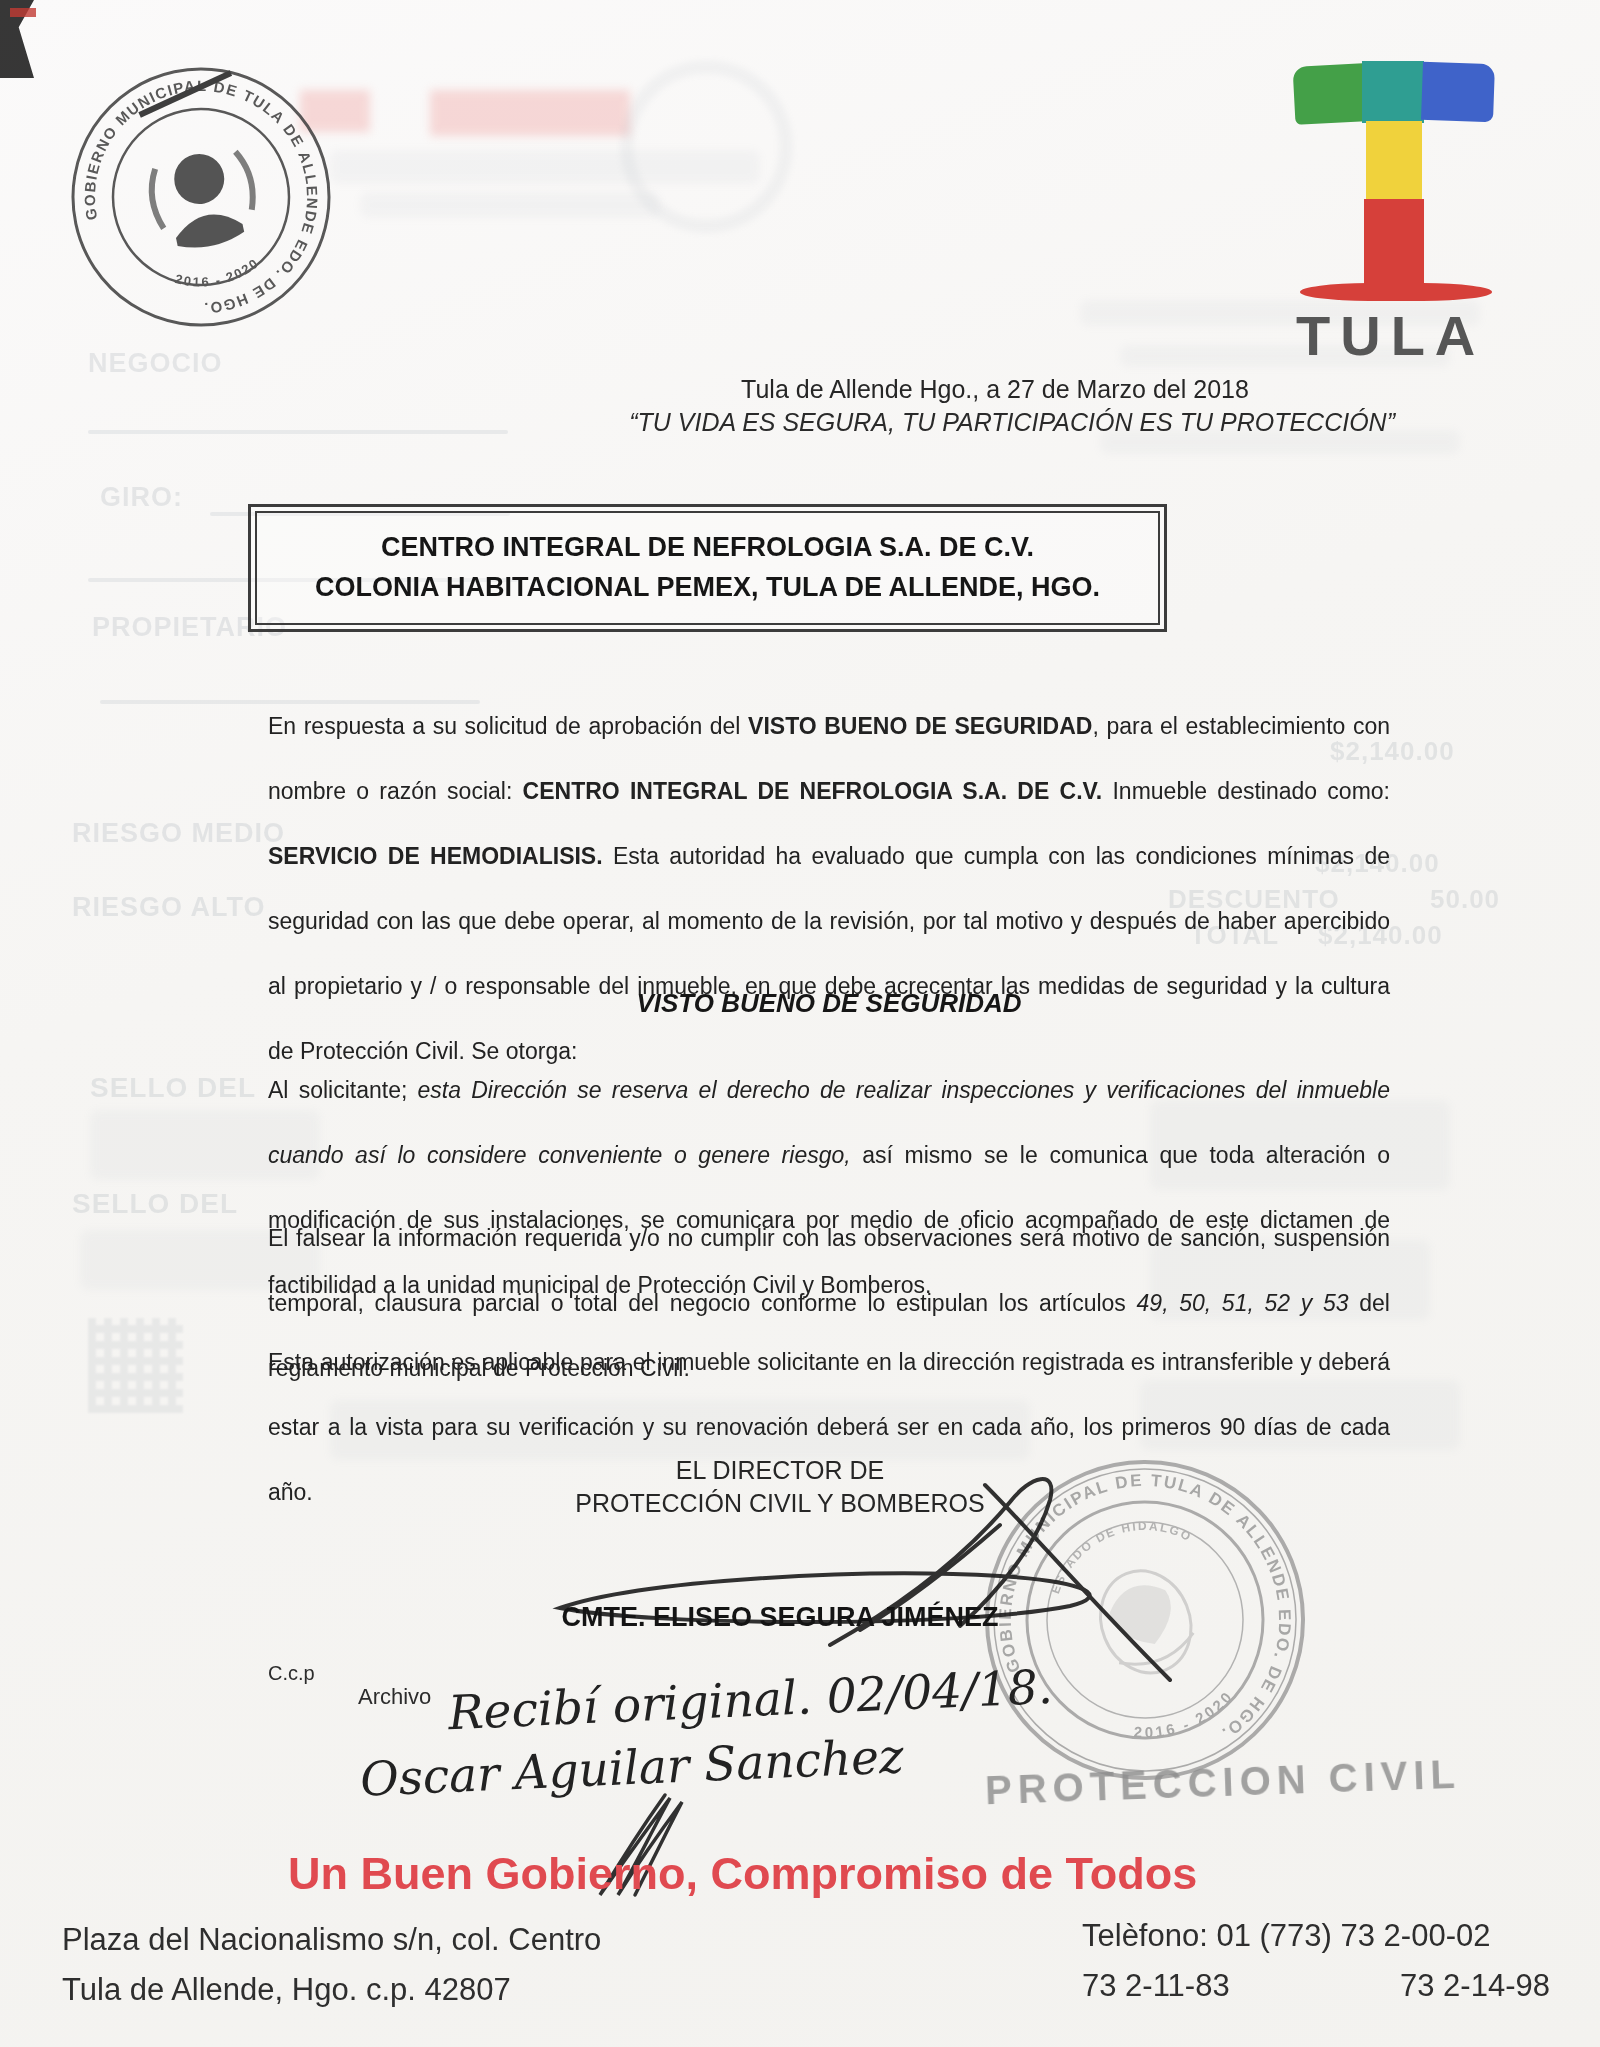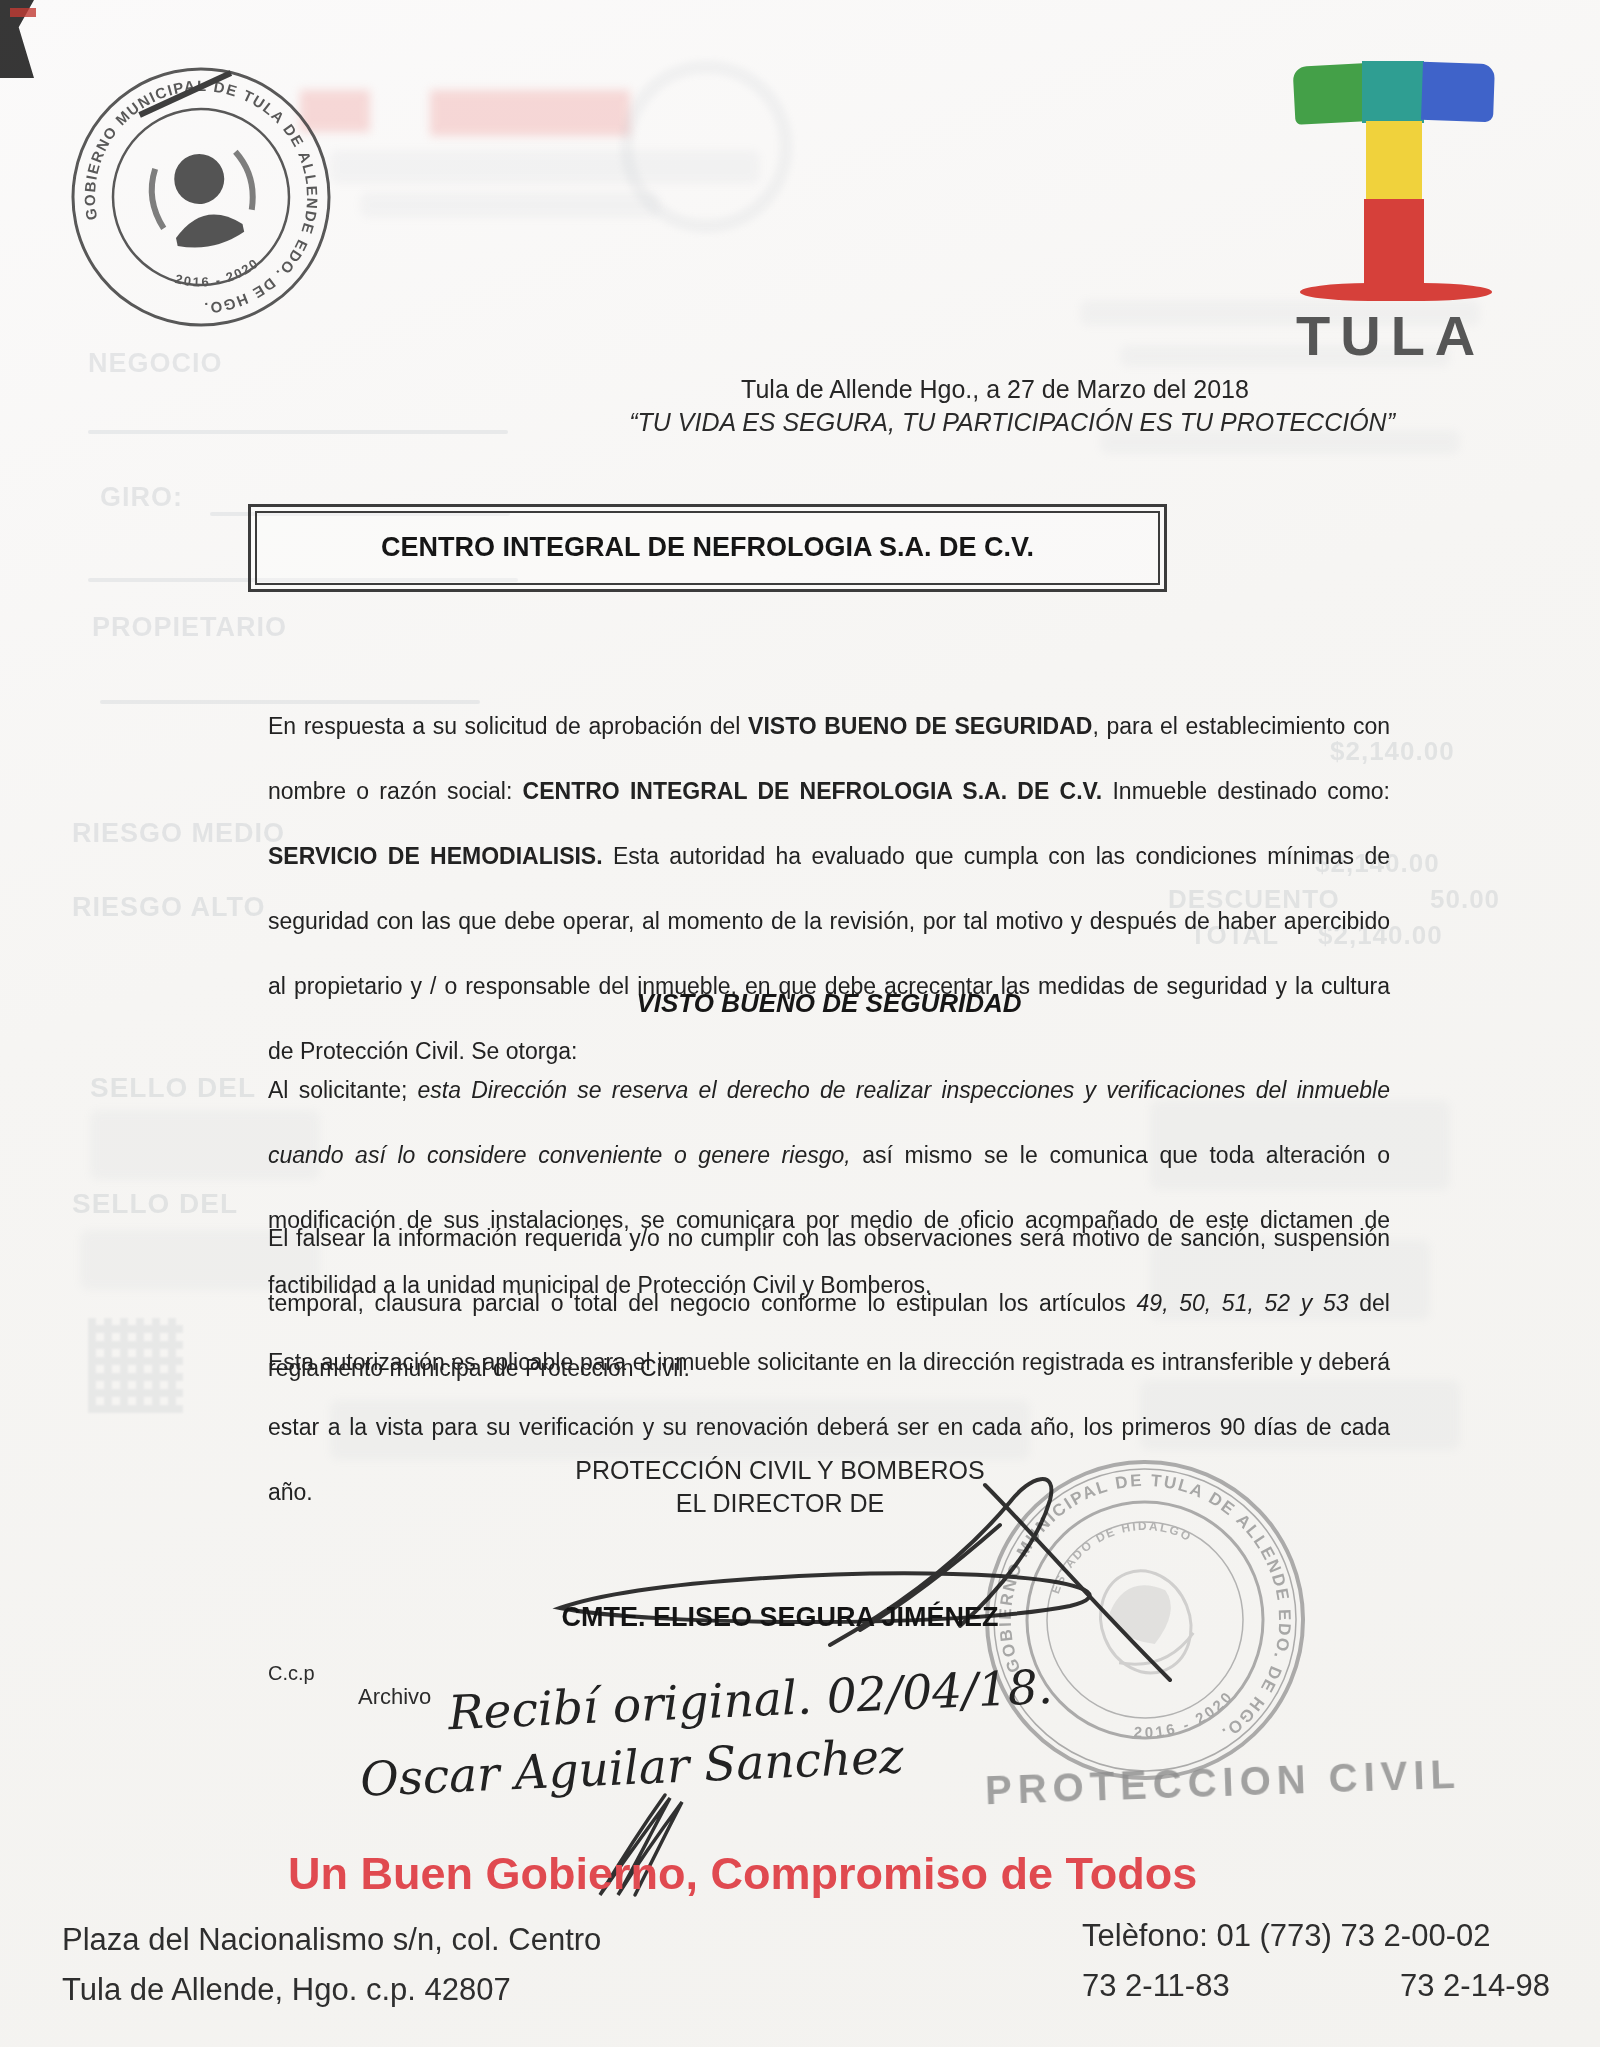--- a/index.html
+++ b/index.html
@@ -112,42 +112,43 @@
     <div class="abs" style="left:12px;top:228px;width:192px;height:18px;background:#d6403a;border-radius:50%/70%;"></div>
     <div class="abs tula-label" style="left:8px;top:248px;">TULA</div>
   </div>
 
   <div class="abs" style="left:600px;top:375px;width:790px;text-align:center;font-size:25px;color:#262626;">Tula de Allende Hgo.,  a  27 de Marzo del 2018</div>
   <div class="abs i" style="left:600px;top:408px;width:795px;text-align:right;font-size:25px;font-weight:500;color:#2a2a2a;">“TU VIDA ES SEGURA, TU PARTICIPACIÓN ES TU PROTECCIÓN”</div>
 
   <div class="abs box" style="left:248px;top:504px;width:905px;">
     <div class="box-inner">
       <div class="box-line">CENTRO INTEGRAL DE NEFROLOGIA S.A. DE C.V.</div>
+      <div class="box-line">COLONIA HABITACIONAL PEMEX, TULA DE ALLENDE, HGO.</div>
     </div>
   </div>
 
   <div class="abs body-text" style="left:268px;top:694px;width:1122px;">
     <span>En respuesta a su solicitud de aprobación del </span><span class="b">VISTO BUENO  DE SEGURIDAD</span><span>, para el establecimiento con nombre o razón social: </span><span class="b">CENTRO INTEGRAL DE NEFROLOGIA S.A. DE C.V.</span><span> Inmueble destinado como: </span><span class="b">SERVICIO DE HEMODIALISIS.</span><span> Esta autoridad ha evaluado que cumpla con las condiciones mínimas de seguridad con las que debe operar, al momento de la revisión, por tal motivo y después de haber apercibido al propietario y / o responsable del inmueble, en que debe acrecentar las medidas de seguridad y la cultura de Protección Civil. Se otorga:</span>
   </div>
 
   <div class="abs b i" style="left:268px;top:988px;width:1122px;text-align:center;font-size:26px;color:#161616;">VISTO BUENO DE SEGURIDAD</div>
 
   <div class="abs body-text" style="left:268px;top:1058px;width:1122px;">
     <span>Al solicitante; </span><span class="i">esta Dirección se reserva el derecho de realizar inspecciones y verificaciones del inmueble cuando así lo considere conveniente o genere riesgo,</span><span> así mismo se le comunica que toda alteración o modificación de sus instalaciones, se comunicara por medio de oficio acompañado de este dictamen de factibilidad a la unidad municipal de Protección Civil y Bomberos.</span>
   </div>
 
   <div class="abs body-text" style="left:268px;top:1206px;width:1122px;">
     <span>El  falsear la información requerida y/o no cumplir con las observaciones será motivo de sanción, suspensión temporal, clausura parcial o total del negocio conforme lo estipulan los artículos </span><span class="i">49, 50, 51, 52 y 53</span><span> del reglamento municipal de Protección Civil.</span>
   </div>
 
   <div class="abs body-text" style="left:268px;top:1330px;width:1122px;">Esta autorización es aplicable para el inmueble solicitante en la dirección registrada es intransferible y deberá estar a la vista para su verificación y su  renovación deberá ser en cada año, los primeros 90 días de cada año.</div>
 
   <div class="abs center-col" style="left:530px;top:1452px;width:500px;">
+    <div style="font-size:25px;color:#262626;margin-top:4px;">EL DIRECTOR DE</div>
     <div style="font-size:25px;color:#262626;margin-top:4px;">PROTECCIÓN CIVIL Y BOMBEROS</div>
-    <div style="font-size:25px;color:#262626;margin-top:4px;">EL DIRECTOR DE</div>
   </div>
 
   <div class="abs" style="left:975px;top:1450px;width:340px;height:340px;opacity:.72;">
     <svg width="340" height="340" viewBox="0 0 340 340" xmlns="http://www.w3.org/2000/svg">
       <g transform="rotate(-22 170 170)">
         <defs>
           <path id="stampRing" d="M 36,170 A 134,134 0 1 1 304,170 A 134,134 0 1 1 36,170" fill="none"></path>
           <path id="stampBottom" d="M 62,214 A 116,116 0 0 0 278,214" fill="none"></path>
           <path id="stampInner" d="M 80,170 A 90,90 0 1 1 260,170" fill="none"></path>
         </defs>

